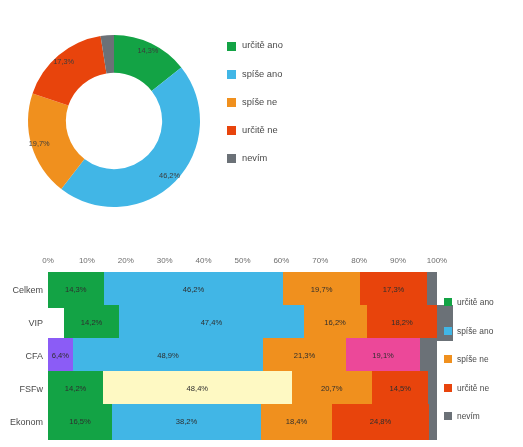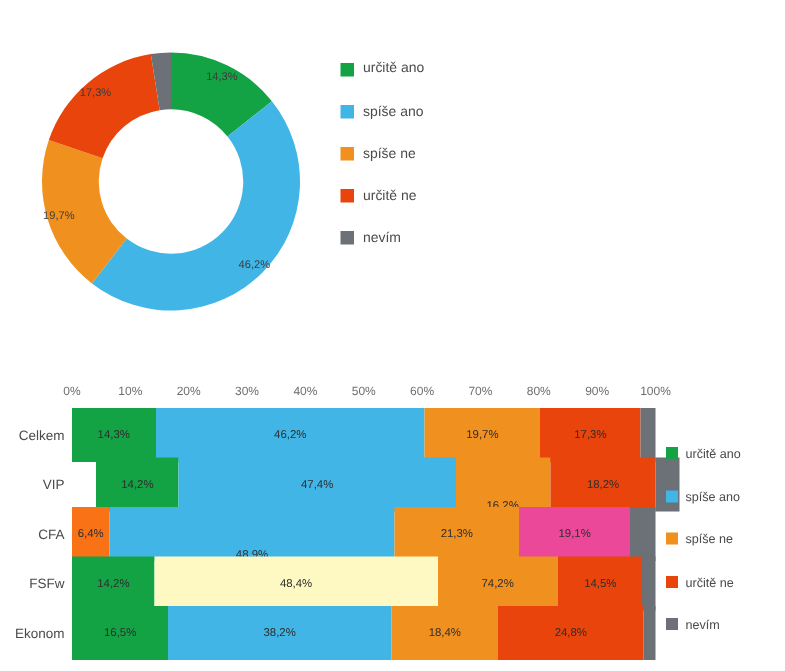--- a/index.html
+++ b/index.html
@@ -253,54 +253,54 @@
           <div class="bar-seg" style="width: 2.5%; background: rgb(107, 113, 119);"></div>
         </div>
         <div class="bar-row" style="top: 33px; padding-left: 16px;">
           <span class="bar-row-label">VIP</span>
           <div class="bar-seg" style="width: 14.2%; background: rgb(19, 163, 69);">
             <span class="bar-seg-label">14,2%</span>
           </div>
           <div class="bar-seg" style="width: 47.4%; background: rgb(65, 182, 230);">
             <span class="bar-seg-label">47,4%</span>
           </div>
-          <div class="bar-seg" style="width: 16.2%; background: rgb(240, 144, 30); align-items: flex-end;">
+          <div class="bar-seg" style="width: 16.2%; background: rgb(240, 144, 30);">
             <span class="bar-seg-label">16,2%</span>
           </div>
           <div class="bar-seg" style="width: 18.2%; background: rgb(232, 68, 12);">
             <span class="bar-seg-label">18,2%</span>
           </div>
           <div class="bar-seg" style="width: 4%; background: rgb(107, 113, 119);"></div>
         </div>
         <div class="bar-row" style="top: 66px;">
           <span class="bar-row-label">CFA</span>
-          <div class="bar-seg" style="width: 6.4%; background: #f97316;">
+          <div class="bar-seg" style="width: 6.4%; background: #8b5cf6;">
             <span class="bar-seg-label">6,4%</span>
           </div>
-          <div class="bar-seg" style="width: 48.9%; background: rgb(65, 182, 230); align-items: flex-end;">
+          <div class="bar-seg" style="width: 48.9%; background: rgb(65, 182, 230);">
             <span class="bar-seg-label">48,9%</span>
           </div>
           <div class="bar-seg" style="width: 21.3%; background: rgb(240, 144, 30); align-items: center;">
             <span class="bar-seg-label">21,3%</span>
           </div>
           <div class="bar-seg" style="width: 19.1%; background: #ec4899;">
             <span class="bar-seg-label">19,1%</span>
           </div>
           <div class="bar-seg" style="width: 4.3%; background: rgb(107, 113, 119);"></div>
         </div>
         <div class="bar-row" style="top: 99px;">
           <span class="bar-row-label">FSFw</span>
           <div class="bar-seg" style="width: 14.2%; background: rgb(19, 163, 69);">
             <span class="bar-seg-label">14,2%</span>
           </div>
           <div class="bar-seg" style="width: 48.4%; background: #fef9c3;">
             <span class="bar-seg-label">48,4%</span>
           </div>
           <div class="bar-seg" style="width: 20.7%; background: rgb(240, 144, 30);">
-            <span class="bar-seg-label">74,2%</span>
+            <span class="bar-seg-label">20,7%</span>
           </div>
           <div class="bar-seg" style="width: 14.5%; background: rgb(232, 68, 12);">
             <span class="bar-seg-label">14,5%</span>
           </div>
           <div class="bar-seg" style="width: 2.2%; background: rgb(107, 113, 119);"></div>
         </div>
         <div class="bar-row" style="top: 132px;">
           <span class="bar-row-label">Ekonom</span>
           <div class="bar-seg" style="width: 16.5%; background: rgb(19, 163, 69);">
             <span class="bar-seg-label">16,5%</span>

